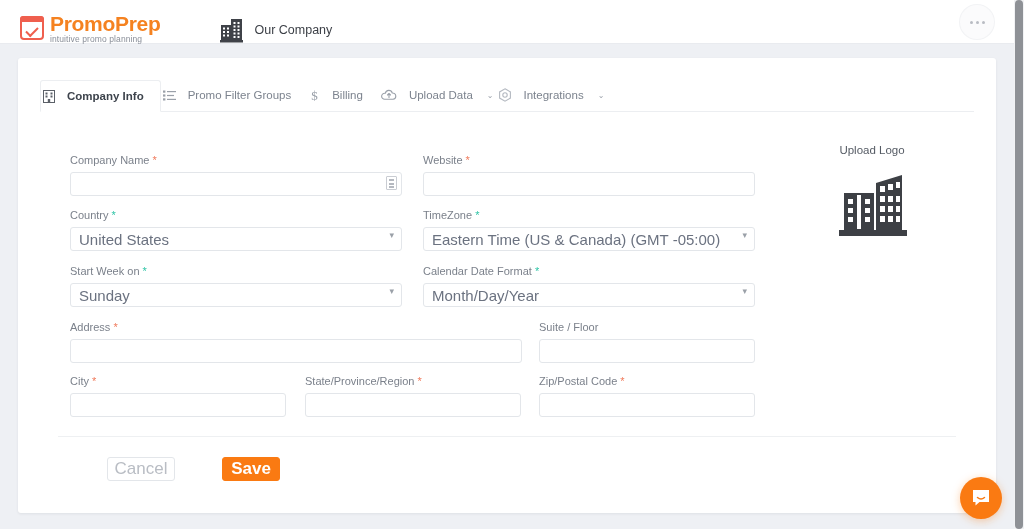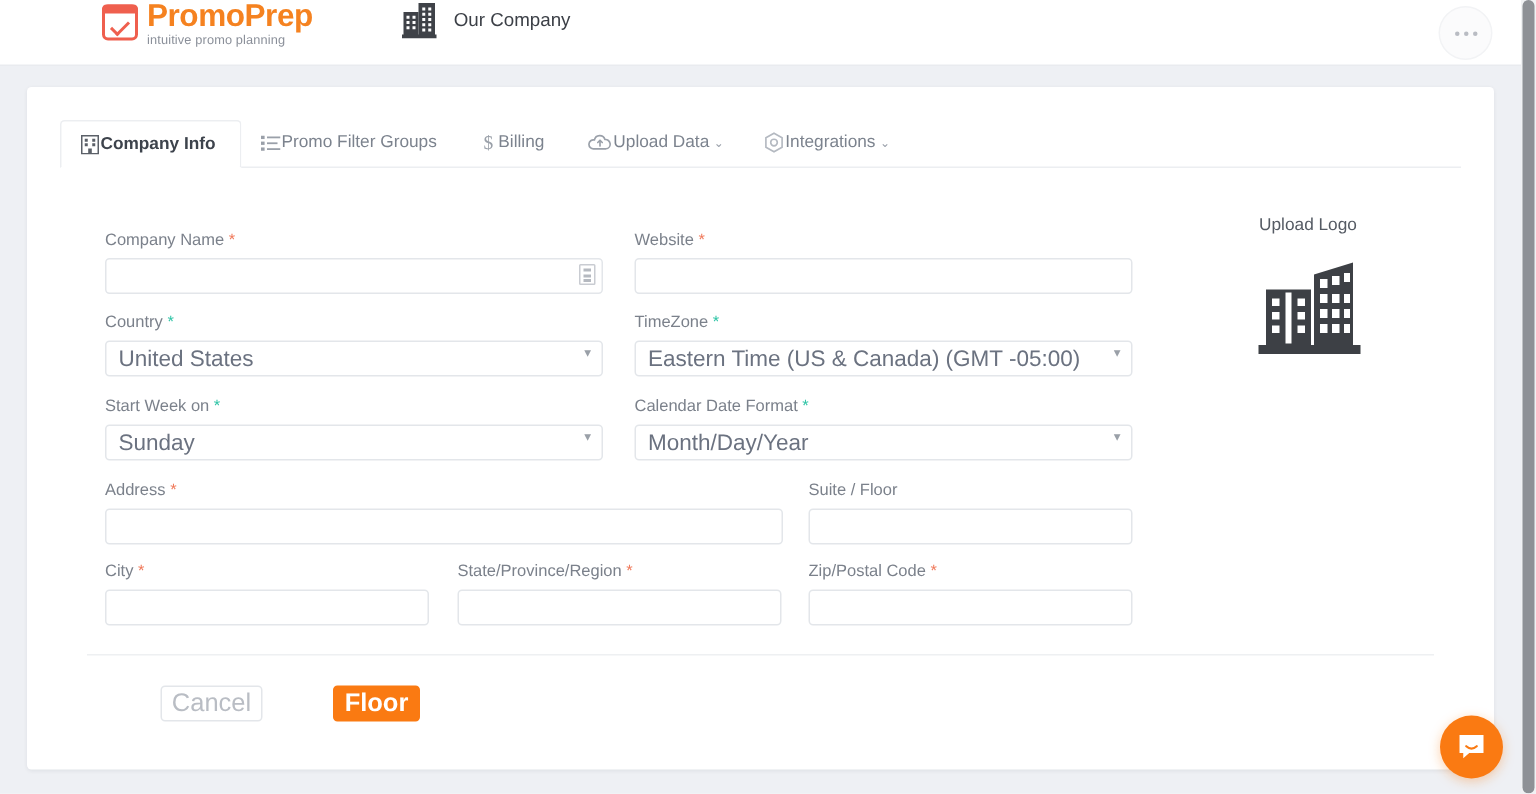--- a/index.html
+++ b/index.html
@@ -10,23 +10,22 @@
     background: #eef0f4;
     font-family: "Liberation Sans", sans-serif;
     -webkit-font-smoothing: antialiased;
   }
   .viewport { position: relative; width: 1024px; height: 529px; overflow: hidden; background:#eef0f4; }
 
   
   .topbar {
     position: absolute; top: 0; left: 0; width: 1014px; height: 44px;
     background: #ffffff;
-    display: flex; align-items: flex-start;
+    display: flex; align-items: flex-end;
     border-bottom: 1px solid #e9ebef;
-    padding-left: 48px;
   }
   .brand { display: flex; align-items: flex-start; margin-left: 20px; }
   .brand-cal {
     width: 24px; height: 24px; border: 2px solid #ef5f4e; border-radius: 4px;
     position: relative; margin-top: 3px; background:#fff;
   }
   .brand-cal::before {
     content:""; position:absolute; top:-2px; left:-2px; right:-2px; height:6px;
     background:#ef5f4e; border-radius: 3px 3px 0 0;
   }
@@ -57,22 +56,22 @@
     box-shadow: 0 1px 3px rgba(20,25,40,.07);
   }
 
   
   .tabs {
     position:relative; height: 32px; margin: 22px 22px 0 22px;
     border-bottom: 1px solid #eceef1;
     display:flex; align-items:flex-end;
   }
   .tab {
-    display:flex; align-items:center; gap:1px;
-    height: 32px; padding: 0 13px; cursor:pointer;
+    display:flex; align-items:center; gap:12px;
+    height: 32px; padding: 0 2px; cursor:pointer;
     font-size: 11.5px; color:#7c838e; white-space:nowrap;
   }
   .tab.active {
     color:#3d434c; font-weight:bold;
     background:#fff;
     border:1px solid #eceef1; border-bottom: 1px solid #fff;
     border-radius: 3px 3px 0 0; margin-bottom: -1px;
   }
   .tab .caret { font-size: 8px; color:#9ba1ab; margin-left:2px; }
   .ico { display:inline-flex; align-items:center; justify-content:center; }
@@ -400,21 +399,21 @@
             </svg>
           </span>
         </div>
       </div>
     </div>
 
     <div class="divider" style="top:378px;"></div>
 
     <div class="actions" style="top:399px;">
       <button class="btn btn-cancel">Cancel</button>
-      <button class="btn btn-save">Floor</button>
+      <button class="btn btn-save">Save</button>
     </div>
   </div>
 
   <div class="chat">
     <span class="ico">
       <svg width="22" height="22" viewBox="0 0 22 22">
         <path d="M3 3 H19 V15 H9.5 L5.5 18.5 V15 H3 Z" fill="#ffffff"></path>
         <path d="M7.5 10.5 Q11 13.6 14.5 10.5" fill="none" stroke="#fa7a12" stroke-width="1.5" stroke-linecap="round"></path>
       </svg>
     </span>

